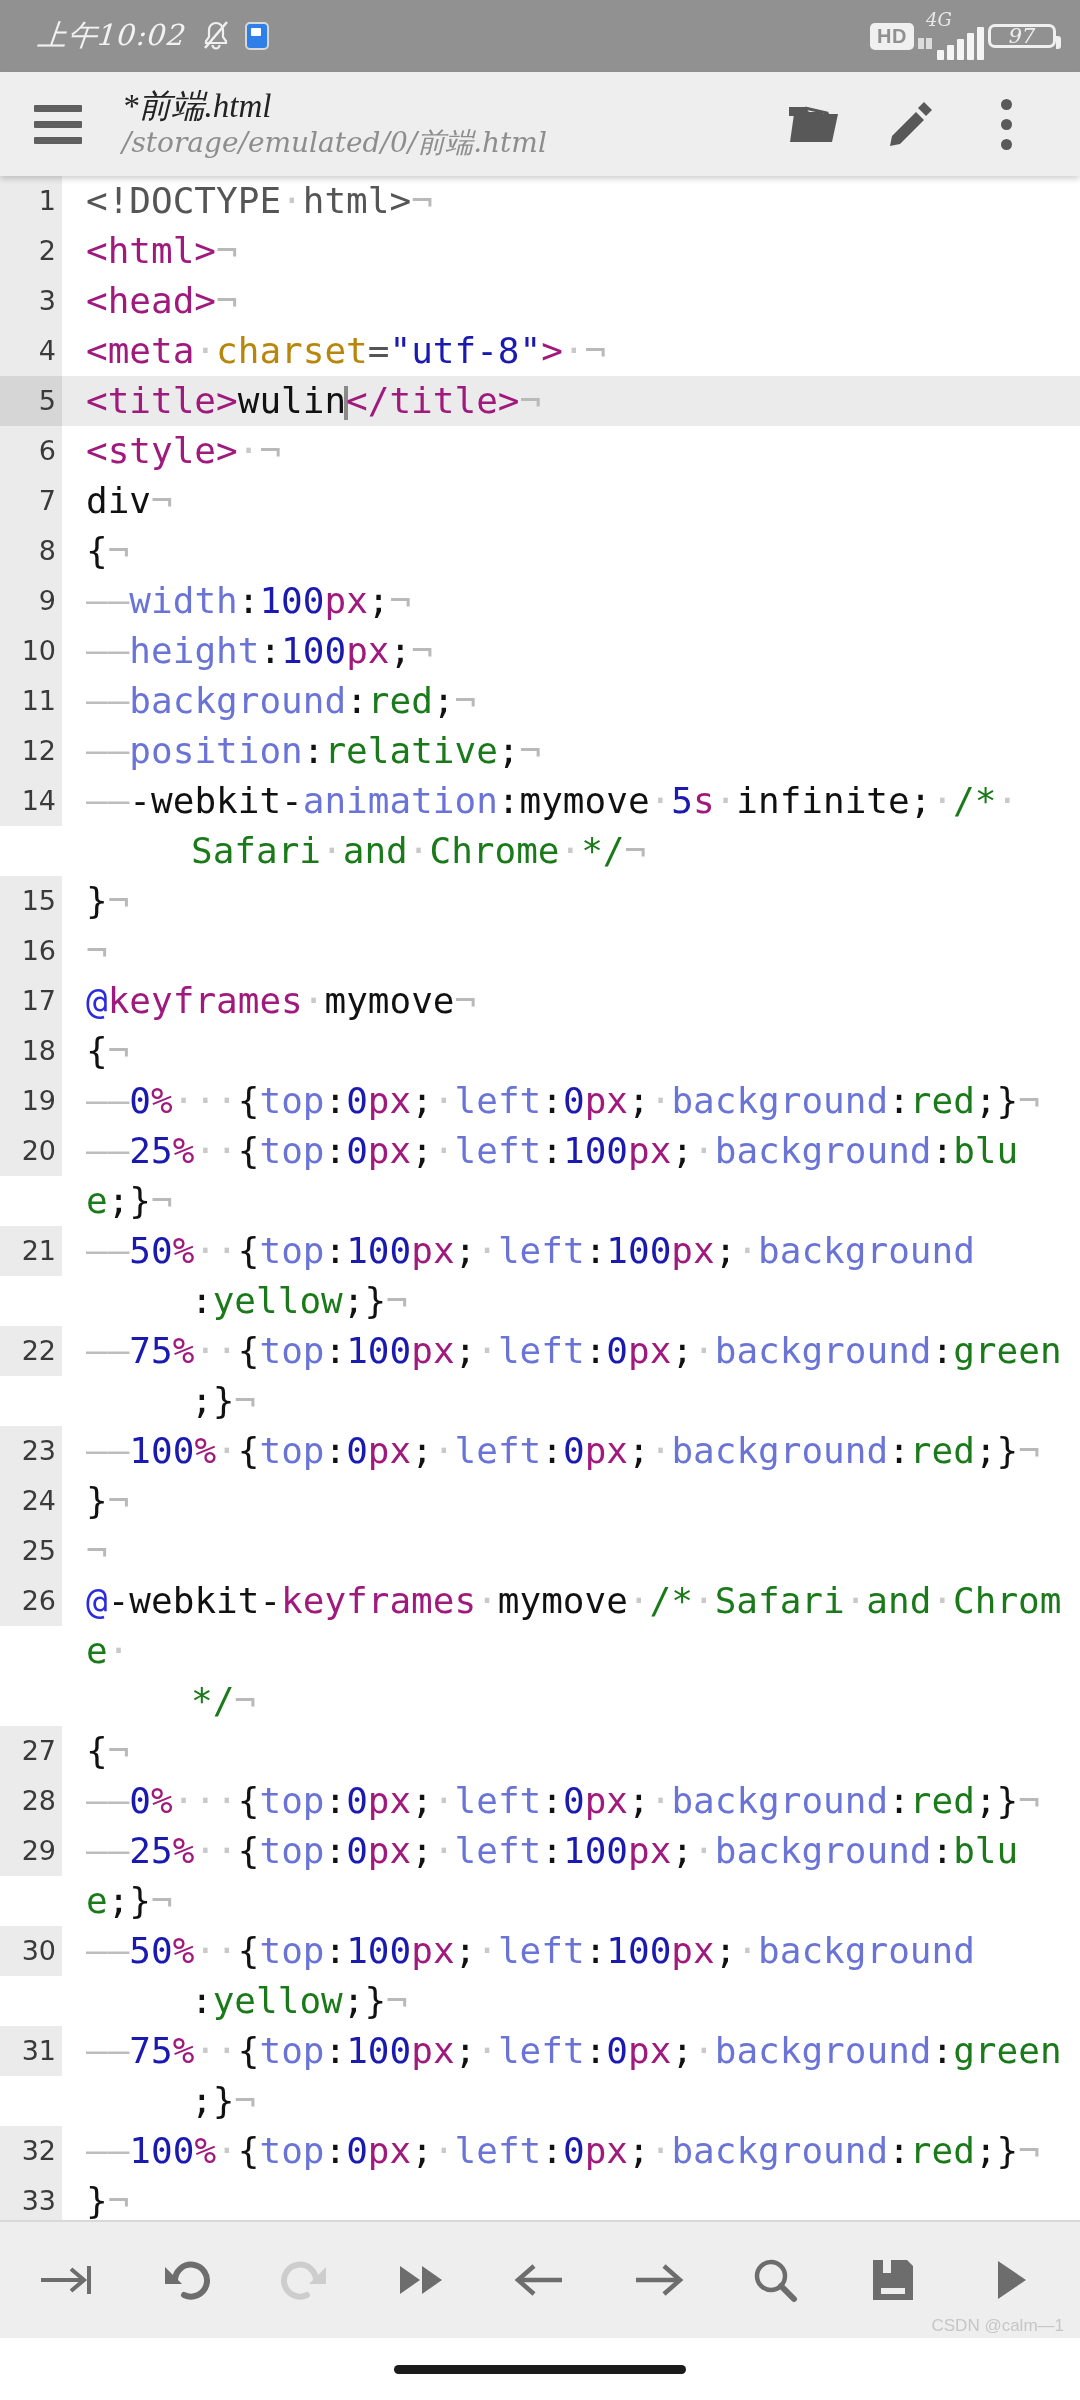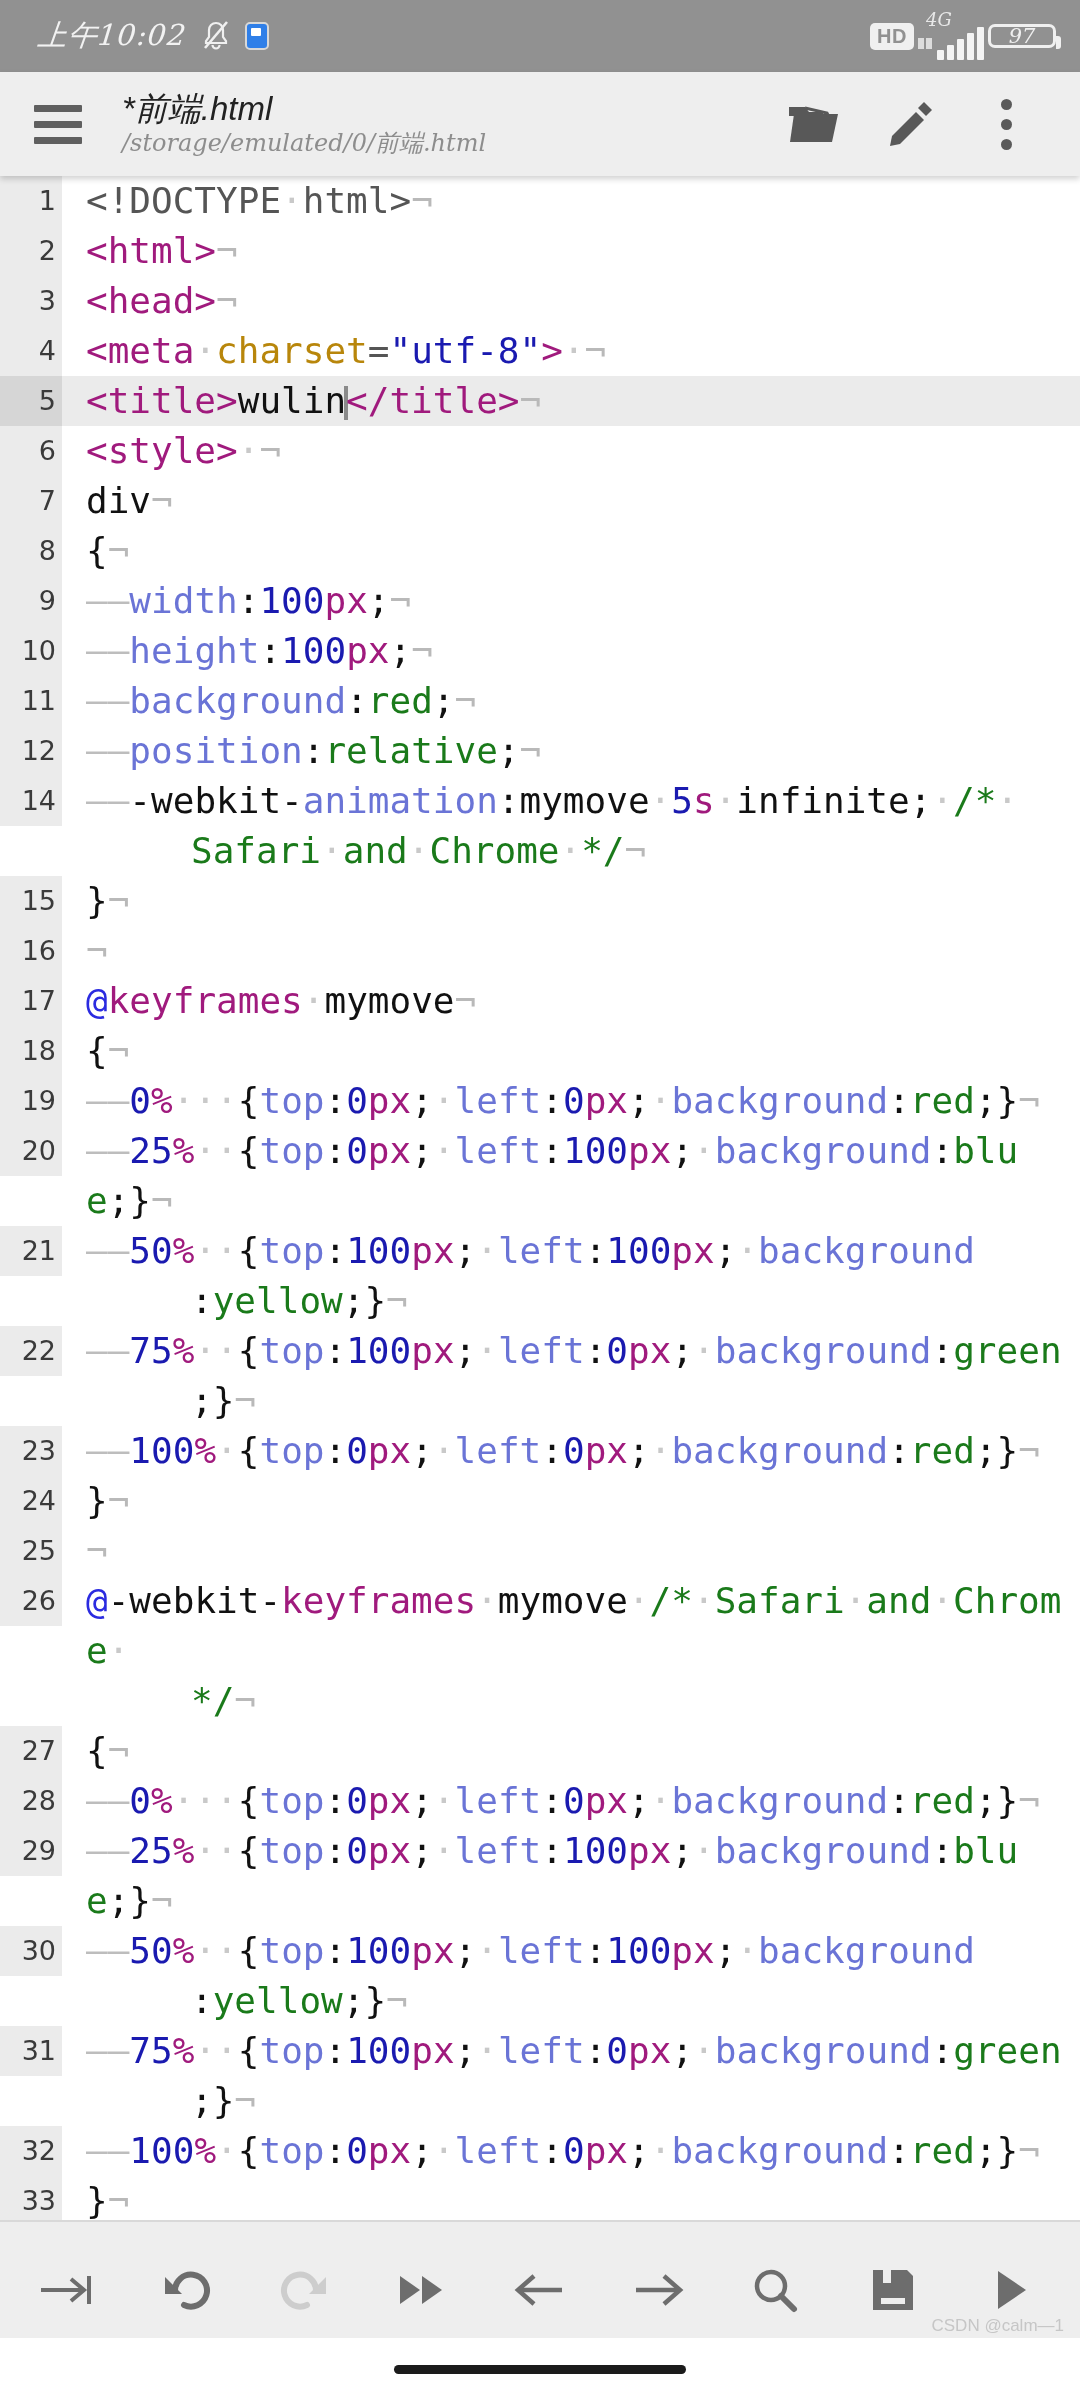--- a/index.html
+++ b/index.html
@@ -67,26 +67,26 @@
     flex:0 0 104px; height:104px; background:#eeeeee;
     display:flex; align-items:center; padding:0 26px 0 30px;
     position:relative; z-index:5;
     box-shadow:0 3px 6px rgba(0,0,0,0.18);
   }
   .hamburger { width:56px; height:44px; display:flex; flex-direction:column;
                justify-content:center; gap:9px; padding:0 4px; cursor:pointer; }
   .hamburger i { display:block; height:7px; background:#5f5f5f; border-radius:1px; }
   .title-block { margin-left:36px; flex:1 1 auto; min-width:0; }
   .title-main {
-    font-family:Liberation Sans, sans-serif; font-style:italic;
+    font-family:Liberation Serif, serif; font-style:italic;
     font-size:33px; color:#222222; line-height:1.15; white-space:nowrap;
   }
   .title-path {
     font-family:"DejaVu Serif", serif; font-style:italic;
-    font-size:24px; color:#8d8d8d; line-height:1.25; white-space:nowrap;
+    font-size:28px; color:#8d8d8d; line-height:1.25; white-space:nowrap;
   }
   .appbar-actions { display:flex; align-items:center; gap:0px; }
   .act { width:96px; height:84px; display:flex; align-items:center; justify-content:center; cursor:pointer; }
   .dots { display:flex; flex-direction:column; gap:9px; align-items:center; }
   .dots i { width:11px; height:11px; border-radius:50%; background:#5a5a5a; display:block; }
 
   
   .editor {
     flex:1 1 auto; position:relative; background:#ffffff;
     overflow:hidden; display:flex;
@@ -134,21 +134,21 @@
   .dot  { color:#c9c9c9; }
   .caret {
     display:inline-block; width:4px; height:34px; background:#8a8a8a;
     vertical-align:-7px; margin:0 -2px;
   }
 
   
   .toolbar {
     flex:0 0 118px; height:118px; background:#eeeeee;
     border-top:2px solid #d9d9d9;
-    display:flex; align-items:flex-end; justify-content:space-around;
+    display:flex; align-items:center; justify-content:space-around;
     padding:0 10px; position:relative;
   }
   .tb-btn { width:96px; height:96px; display:flex; align-items:center;
             justify-content:center; cursor:pointer; }
   .watermark {
     position:absolute; right:16px; bottom:2px;
     font-size:17px; color:#c6c6c6;
     font-family:"Liberation Sans", sans-serif;
   }
 

